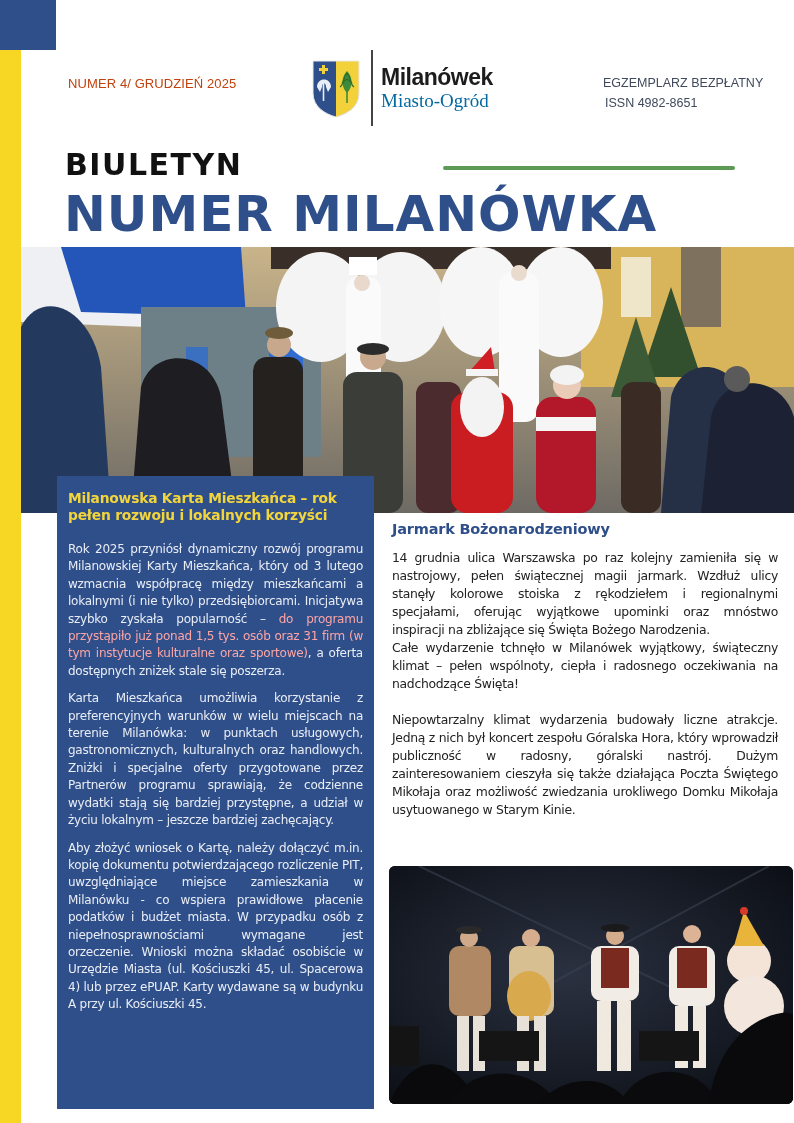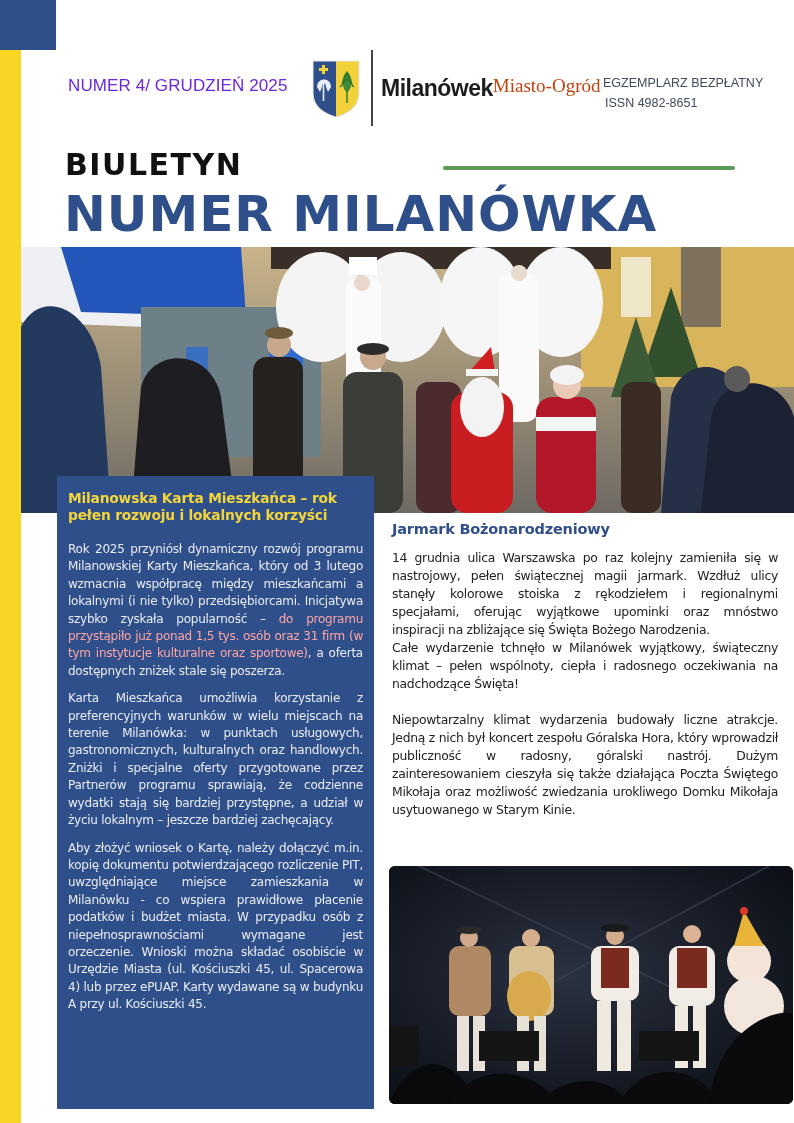--- a/index.html
+++ b/index.html
@@ -2,30 +2,30 @@
 <html><head>
 <meta charset="utf-8">
 <style>
   * { box-sizing: border-box; margin: 0; padding: 0; }
   html, body { width: 794px; height: 1123px; background: #ffffff; overflow: hidden; }
   body { position: relative; font-family: "DejaVu Sans", sans-serif; color: #222; }
 
   .corner-blue { position: absolute; left: 0; top: 0; width: 56px; height: 50px; background: #2f4f8a; }
   .side-yellow { position: absolute; left: 0; top: 50px; width: 21px; height: 1073px; background: #f7d624; }
 
-  .issue { position: absolute; left: 68px; top: 76px; font-size: 17px; color: #6d28d9; letter-spacing: 0.1px; font-family: "Liberation Sans", sans-serif; }
+  .issue { position: absolute; left: 68px; top: 76px; font-size: 13px; color: #c2410c; letter-spacing: 0.1px; font-family: "Liberation Sans", sans-serif; }
   .free { position: absolute; left: 603px; top: 76px; font-size: 12.5px; color: #3f4a5c; font-family: "Liberation Sans", sans-serif; }
   .issn { position: absolute; left: 605px; top: 96px; font-size: 12.5px; color: #3f4a5c; font-family: "Liberation Sans", sans-serif; }
 
   .logo { position: absolute; left: 311px; top: 50px; height: 76px; display: flex; align-items: center; }
   .crest { width: 50px; height: 60px; margin-top: 2px; }
   .logo-sep { width: 2px; height: 76px; background: #444; margin: 0 8px 0 10px; }
-  .logo-text { display: flex; }
+  .logo-text { display: flex; flex-direction: column; }
   .logo-name { font-family: "Liberation Sans", sans-serif; font-weight: bold; font-size: 23px; color: #1c1c1c; letter-spacing: -0.5px; line-height: 26px; }
-  .logo-sub { font-family: "Liberation Serif", serif; font-size: 19px; color: #c2410c; line-height: 22px; }
+  .logo-sub { font-family: "Liberation Serif", serif; font-size: 19px; color: #0369a1; line-height: 22px; }
 
   .title-small { position: absolute; left: 65px; top: 147px; font-family: "DejaVu Sans", sans-serif; font-weight: bold; font-size: 30px; letter-spacing: 1.5px; color: #111; }
   .green-line { position: absolute; left: 443px; top: 166px; width: 292px; height: 4px; background: #5d9a55; border-radius: 2px; }
   .title-big { position: absolute; left: 64px; top: 183px; font-family: "DejaVu Sans", sans-serif; font-weight: bold; font-size: 50px; letter-spacing: 1px; color: #2f4f8a; line-height: 62px; }
 
   .hero { position: absolute; left: 21px; top: 247px; width: 773px; height: 266px; overflow: hidden; background: #6b6f78; }
   .hero svg { width: 100%; height: 100%; display: block; }
 
   .card { position: absolute; left: 57px; top: 476px; width: 317px; height: 633px; background: #2f4f8a; padding: 14px 11px 16px 11px; color: #eef1f7; }
   .card-title { font-family: "DejaVu Sans", sans-serif; font-weight: bold; font-size: 13.8px; line-height: 17px; color: #f2d53c; letter-spacing: -0.2px; }

